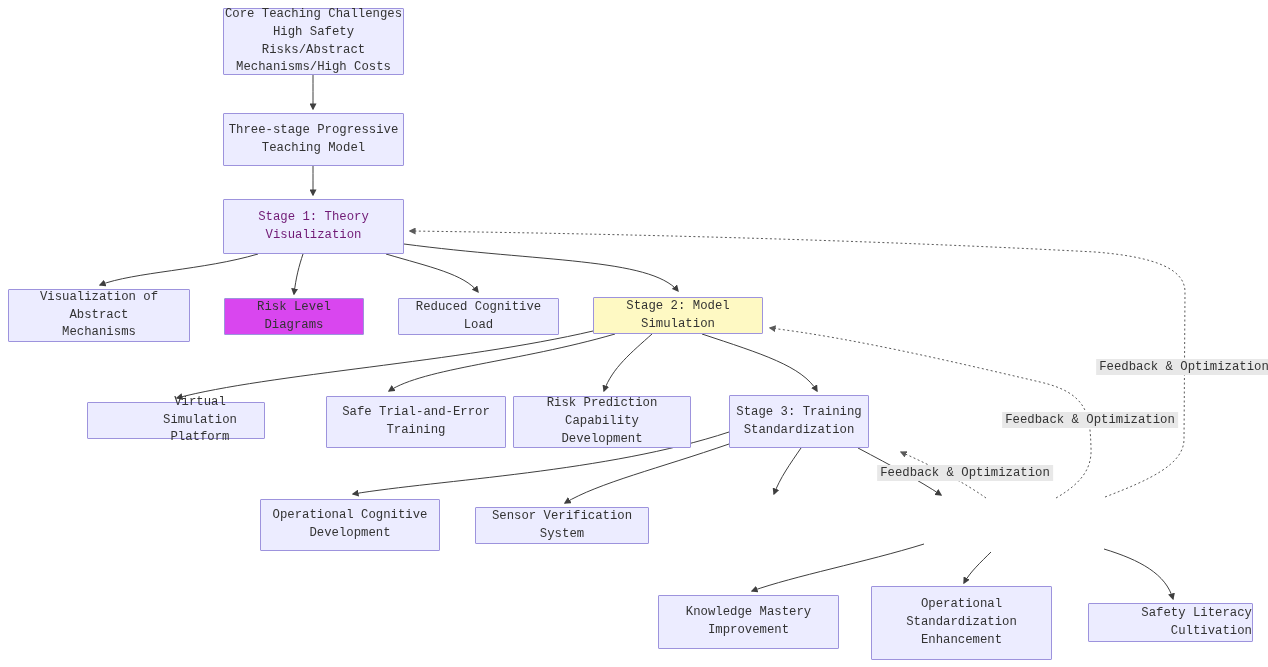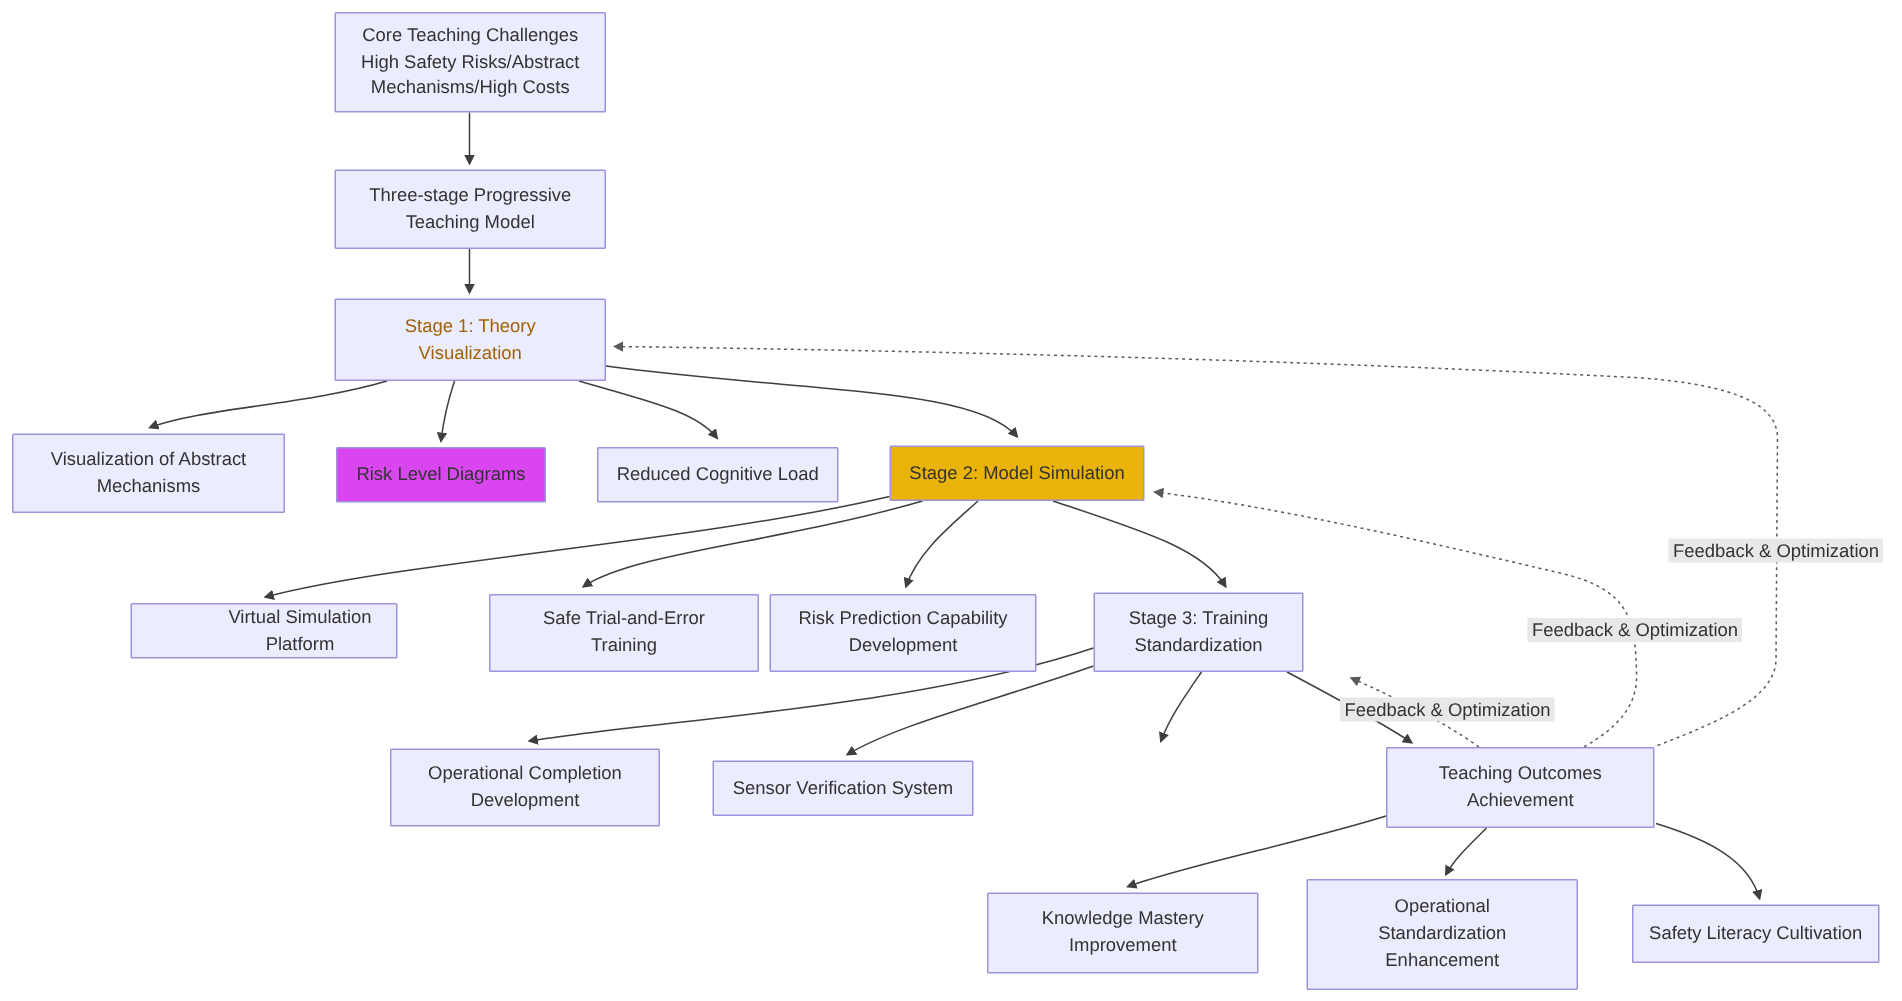--- a/index.html
+++ b/index.html
@@ -1,20 +1,20 @@
 <!DOCTYPE html>
 <html><head>
 <meta charset="utf-8">
 <style>
   html,body{margin:0;padding:0;background:#ffffff;}
   #canvas{
     position:relative;
     width:1268px;height:667px;
     background:#ffffff;
-    font-family:Liberation Sans, sans-serif;
+    font-family:Liberation Mono, monospace;
     overflow:hidden;
   }
   #edges-svg{position:absolute;left:0;top:0;z-index:1;}
   .node{
     position:absolute;z-index:2;
     box-sizing:border-box;
     display:flex;align-items:center;justify-content:center;
     text-align:center;
     white-space:pre-line;
     font-size:12.3px;line-height:1.45;
@@ -60,39 +60,37 @@
       <path d="M1104,549 C1140,560 1166,574 1173,599" fill="none" stroke="#3f3f3f" stroke-width="1" marker-end="url(#arrow)"></path>
       <path d="M986,498 C962,481 932,466 901,452" fill="none" stroke="#5a5a5a" stroke-width="1" stroke-dasharray="2,2.5" marker-end="url(#arrow-dotted)"></path>
       <path d="M1056,498 C1082,483 1092,468 1091,448 C1090,415 1088,393 1040,382 C950,361 852,338 770,328" fill="none" stroke="#5a5a5a" stroke-width="1" stroke-dasharray="2,2.5" marker-end="url(#arrow-dotted)"></path>
       <path d="M1105,497 C1152,479 1183,464 1184,440 L1185,292 C1185,270 1158,257 1095,252 C830,238 560,233 410,231" fill="none" stroke="#5a5a5a" stroke-width="1" stroke-dasharray="2,2.5" marker-end="url(#arrow-dotted)"></path>
     </svg>
     <div class="node" style="left: 223px; top: 8px; width: 181px; height: 67px; background: rgb(236, 236, 255); border: 1px solid rgb(157, 147, 221); color: rgb(51, 51, 51);">Core Teaching Challenges
 High Safety Risks/Abstract
 Mechanisms/High Costs</div>
     <div class="node" style="left: 223px; top: 113px; width: 181px; height: 53px; background: rgb(236, 236, 255); border: 1px solid rgb(157, 147, 221); color: rgb(51, 51, 51);">Three-stage Progressive
 Teaching Model</div>
-    <div class="node" style="left: 223px; top: 199px; width: 181px; height: 55px; background: rgb(236, 236, 255); border: 1px solid rgb(157, 147, 221); color: #a16207;">Stage 1: Theory
+    <div class="node" style="left: 223px; top: 199px; width: 181px; height: 55px; background: rgb(236, 236, 255); border: 1px solid rgb(157, 147, 221); color: #701a75;">Stage 1: Theory
 Visualization</div>
     <div class="node" style="left: 8px; top: 289px; width: 182px; height: 53px; background: rgb(236, 236, 255); border: 1px solid rgb(157, 147, 221); color: rgb(51, 51, 51);">Visualization of Abstract
 Mechanisms</div>
     <div class="node" style="left: 224px; top: 298px; width: 140px; height: 37px; background: #d946ef; border: 1px solid rgb(157, 147, 221); color: rgb(51, 51, 51);">Risk Level Diagrams</div>
     <div class="node" style="left: 398px; top: 298px; width: 161px; height: 37px; background: rgb(236, 236, 255); border: 1px solid rgb(157, 147, 221); color: rgb(51, 51, 51);">Reduced Cognitive Load</div>
-    <div class="node" style="left: 593px; top: 297px; width: 170px; height: 37px; background: #eab308; border: 1px solid rgb(157, 147, 221); color: rgb(51, 51, 51);">Stage 2: Model Simulation</div>
+    <div class="node" style="left: 593px; top: 297px; width: 170px; height: 37px; background: #fef9c3; border: 1px solid rgb(157, 147, 221); color: rgb(51, 51, 51);">Stage 2: Model Simulation</div>
     <div class="node" style="left: 87px; top: 402px; width: 178px; height: 37px; background: rgb(236, 236, 255); border: 1px solid rgb(157, 147, 221); color: rgb(51, 51, 51); padding-left: 48px;">Virtual Simulation Platform</div>
     <div class="node" style="left: 298px; top: 396px; width: 180px; height: 52px; background: rgb(236, 236, 255); border: 1px solid rgb(157, 147, 221); color: rgb(51, 51, 51); margin-left: 28px;">Safe Trial-and-Error
 Training</div>
     <div class="node" style="left: 513px; top: 396px; width: 178px; height: 52px; background: rgb(236, 236, 255); border: 1px solid rgb(157, 147, 221); color: rgb(51, 51, 51);">Risk Prediction Capability
 Development</div>
     <div class="node" style="left: 729px; top: 395px; width: 140px; height: 53px; background: rgb(236, 236, 255); border: 1px solid rgb(157, 147, 221); color: rgb(51, 51, 51);">Stage 3: Training
 Standardization</div>
-    <div class="node" style="left: 260px; top: 499px; width: 180px; height: 52px; background: rgb(236, 236, 255); border: 1px solid rgb(157, 147, 221); color: rgb(51, 51, 51);">Operational Completion
+    <div class="node" style="left: 260px; top: 499px; width: 180px; height: 52px; background: rgb(236, 236, 255); border: 1px solid rgb(157, 147, 221); color: rgb(51, 51, 51);">Operational Cognitive
 Development</div>
     <div class="node" style="left: 475px; top: 507px; width: 174px; height: 37px; background: rgb(236, 236, 255); border: 1px solid rgb(157, 147, 221); color: rgb(51, 51, 51);">Sensor Verification System</div>
-    <div class="node" style="left: 924px; top: 498px; width: 179px; height: 54px; background: rgb(236, 236, 255); border: 1px solid rgb(157, 147, 221); color: rgb(51, 51, 51);">Teaching Outcomes
-Achievement</div>
     <div class="node" style="left: 658px; top: 595px; width: 181px; height: 54px; background: rgb(236, 236, 255); border: 1px solid rgb(157, 147, 221); color: rgb(51, 51, 51);">Knowledge Mastery
 Improvement</div>
     <div class="node" style="left: 871px; top: 586px; width: 181px; height: 74px; background: rgb(236, 236, 255); border: 1px solid rgb(157, 147, 221); color: rgb(51, 51, 51);">Operational
 Standardization
 Enhancement</div>
     <div class="node" style="left: 1088px; top: 603px; width: 165px; height: 39px; background: rgb(236, 236, 255); border: 1px solid rgb(157, 147, 221); color: rgb(51, 51, 51); text-align: right;">Safety Literacy Cultivation</div>
     <div class="edge-label" style="left: 1184px; top: 367px; background: rgb(232, 232, 232); color: rgb(51, 51, 51);">Feedback &amp; Optimization</div>
     <div class="edge-label" style="left: 1090px; top: 420px; background: rgb(232, 232, 232); color: rgb(51, 51, 51);">Feedback &amp; Optimization</div>
     <div class="edge-label" style="left: 965px; top: 473px; background: rgb(232, 232, 232); color: rgb(51, 51, 51);">Feedback &amp; Optimization</div>
   </div>

